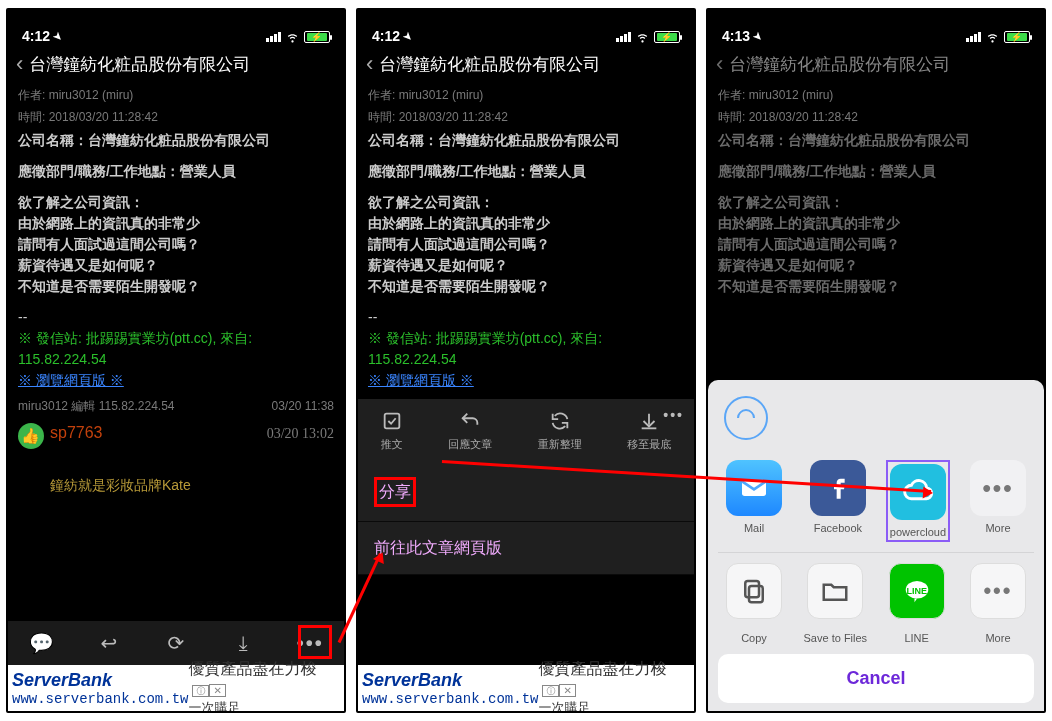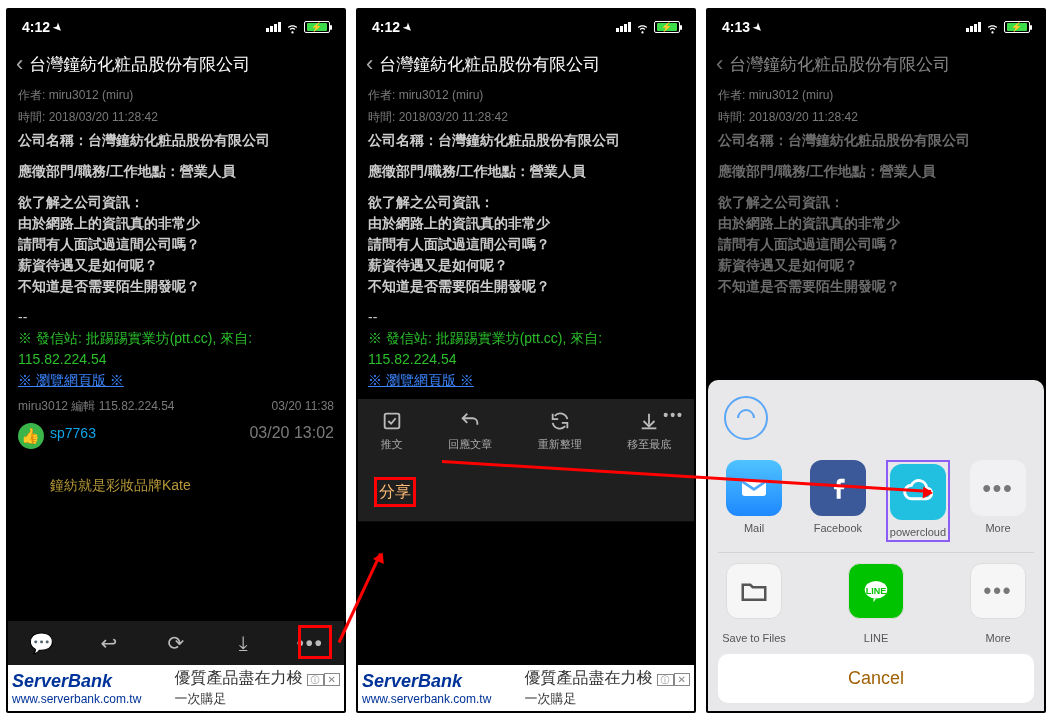--- a/index.html
+++ b/index.html
@@ -1,19 +1,19 @@
 <!DOCTYPE html>
 <html><head>
   <meta charset="utf-8">
   <style>
     * { box-sizing: border-box; margin: 0; padding: 0; }
     body { background: #fff; font-family: -apple-system, "Helvetica Neue", Arial, sans-serif; display: flex; justify-content: center; padding: 8px; }
     .phones { display: flex; gap: 10px; }
     .phone { width: 340px; height: 705px; background: #000; border: 2px solid #000; border-radius: 2px; overflow: hidden; display: flex; flex-direction: column; position: relative; }
-    .statusbar { height: 34px; background: #000; color: #fff; display: flex; align-items: center; justify-content: space-between; padding: 0 14px; font-size: 14px; font-weight: 600; gap: 20px; }
+    .statusbar { height: 34px; background: #000; color: #fff; display: flex; align-items: flex-end; justify-content: space-between; padding: 0 14px; font-size: 14px; font-weight: 600; gap: 20px; }
     .sb-left { display: flex; align-items: center; gap: 4px; }
     .sb-right { display: flex; align-items: center; gap: 4px; }
     .loc-arrow { font-size: 10px; transform: rotate(45deg); display:inline-block; }
     .bars { display: inline-flex; align-items: flex-end; gap: 1px; }
     .bars span { width: 3px; background: #fff; display: inline-block; }
     .bars span:nth-child(1){height:4px;} .bars span:nth-child(2){height:6px;} .bars span:nth-child(3){height:8px;} .bars span:nth-child(4){height:10px;}
     .wifi { width: 15px; height: 15px; }
     .battery { width: 26px; height: 12px; border: 1px solid #fff; border-radius: 2px; position: relative; display:inline-flex; align-items:center; justify-content:center; }
     .battery::after { content:""; width:2px; height:5px; background:#fff; position:absolute; right:-3px; top:3px; border-radius:1px; }
     .battery-fill { width: 20px; height: 8px; background: #3ddc4a; border-radius: 1px; }
@@ -27,46 +27,46 @@
     .content { flex: 1; background: #000; color: #ccc; padding: 2px 10px 0 10px; font-size: 14px; line-height: 1.5; overflow: hidden; }
     .meta { color: #7a7a7a; font-size: 12px; margin-bottom: 4px; }
     .body-text { margin-top: 4px; }
     .body-text p { margin-bottom: 10px; font-weight: bold; }
     .sig { margin-top: 6px; }
     .sig .green { color: #2bbf2b; }
     .sig .blue { color: #3a85ff; text-decoration: underline; }
     .edit-line { color: #7a7a7a; font-size: 12px; display:flex; justify-content:space-between; margin-top:6px; }
     .reply { display:flex; align-items:flex-start; margin-top:6px; }
     .thumb { width:26px; height:26px; border-radius:50%; background:#3bb54a; display:flex; align-items:center; justify-content:center; color:#fff; font-size:15px; margin-right:6px; margin-top:2px; }
-    .reply .rname { color:#0ea5e9; font-size:14px; }
+    .reply .rname { color:#c2410c; font-size:16px; }
     .reply .rmsg { color:#b89a38; font-size:14px;margin-top:30px; }
-    .reply .rtime { color:#7a7a7a; font-size:16px; margin-left:auto; }
+    .reply .rtime { color:#7a7a7a; font-size:14px; margin-left:auto;font-family:Liberation Serif, serif; }
     .reply-row { display:flex; align-items:center; width:100%; }
 
     .bottombar { height: 44px; background: #1a1a1a; display: flex; align-items: center; justify-content: space-around; color: #bbb; font-size: 20px; }
     .bottombar .icn { width:40px; text-align:center; }
     .dots { letter-spacing: 2px; font-weight:bold; }
     .more-box { position:absolute; border:3px solid #f00; width:34px; height:34px; right:12px; bottom:52px; }
 
     .ad { height: 46px; background: #fff; display:flex; align-items:center; justify-content:space-between; padding:0 4px; }
     .ad-logo { font-weight:bold; font-style:italic; font-size:18px; color:#003399; }
-    .ad-sub { font-size:12px; color:#003399; }
+    .ad-sub { font-size:14px; color:#003399;font-family:Liberation Mono, monospace; }
     .ad-text { font-size:16px; color:#333; }
     .ad-smalltext { font-size:13px; color:#333; }
     .ad-x { border:1px solid #888; color:#888; font-size:10px; padding:0 3px; }
     .ad-tag { font-size:9px; border:1px solid #888; color:#888; padding:0 3px; margin-left:4px; }
 
     
     .action-row { height:64px; background:#1f1f1f; display:flex; align-items:center; justify-content:space-around; margin: 8px -10px 0 -10px; padding:6px 0; position:relative; }
     .action-row .ai { display:flex; flex-direction:column; align-items:center; color:#bbb; font-size:11px; gap:4px; }
     .action-row .ai svg { width:22px; height:22px; }
     .action-row .ai .txt { color:#aaa; }
     .action-row .more-dots { position:absolute; right:10px; top:6px; color:#bbb; font-weight:bold; letter-spacing:2px; }
     .menu-list { background:#1f1f1f; margin: 0 -10px; }
-    .menu-list .mi { padding:14px 16px; color:#fdba74; font-size:16px; border-bottom:1px solid #0a0a0a; }
+    .menu-list .mi { padding:14px 16px; color:#f0abfc; font-size:16px; border-bottom:1px solid #0a0a0a; }
     .share-box { border:3px solid #f00; display:inline-block; padding:0 2px; }
 
     
     .sheet-dim .content, .sheet-dim .titlebar, .sheet-dim .statusbar { opacity:1; }
     .dimmed { color:#6b6b6b !important; }
     .sheet { position:absolute; left:0; right:0; bottom:0; background:#e8e8ea; border-radius:10px 10px 0 0; padding:12px 10px 8px 10px; }
     .airdrop { display:flex; gap:10px; padding:4px 6px 14px 6px; }
     .airdrop-icon { width:44px; height:44px; border:2px solid #5aa6f7; border-radius:50%; display:flex; align-items:center; justify-content:center; }
     .airdrop-icon .inner { width:18px; height:18px; border:2px solid #5aa6f7; border-bottom-color:transparent; border-left-color:transparent; border-radius:50%; transform:rotate(-45deg); position:relative; }
     .airdrop-text { font-size:11px; color:#6b6b6b; line-height:1.3; }
@@ -78,21 +78,21 @@
     .share-icon.fb { background:#3b5998; }
     .share-icon.power { background:#21bfe0; }
     .share-icon.more { background:#f1f1f3; color:#777; font-size:24px; font-weight:bold; letter-spacing:2px; }
     .share-icon svg { width:32px; height:32px; }
     .power-box { border:2px solid #8b5cf6; padding:2px; display:flex; flex-direction:column; align-items:center; gap:6px; font-size:11px; color:#555; }
     .action-row2 { display:flex; justify-content:space-between; padding:10px 0 0 0; border-top:1px solid #d4d4d6; }
     .act-item { width:72px; display:flex; flex-direction:column; align-items:center; gap:13px; font-size:11px; color:#555; }
     .act-icon { width:56px; height:56px; border-radius:12px; background:#f6f6f7; border:1px solid #ddd; display:flex; align-items:center; justify-content:center; }
     .act-icon svg { width:30px; height:30px; }
     .act-icon.line { background:#00c300; }
-    .cancel { margin-top:10px; background:#fff; border-radius:10px; text-align:center; padding:14px 0; color:#a16207; font-size:18px; font-weight:400; }
+    .cancel { margin-top:10px; background:#fff; border-radius:10px; text-align:center; padding:14px 0; color:#6d28d9; font-size:18px; font-weight:700; }
 
     .arrow-line { position:absolute; border-top:3px solid #f00; transform-origin:left center; }
     .arrow-line::after { content:""; position:absolute; right:-2px; top:-6px; border-left:10px solid #f00; border-top:6px solid transparent; border-bottom:6px solid transparent; }
     .container { position:relative; }
   </style>
 </head>
 <body>
 
 <div class="container">
 <div class="phones">
@@ -252,20 +252,21 @@
               <svg viewBox="0 0 24 24" fill="none" stroke="#bbb" stroke-width="2">
                 <path d="M12 4v12"></path>
                 <path d="M6 12l6 6 6-6"></path>
                 <path d="M4 20h16"></path>
               </svg>
               <span class="txt">移至最底</span>
             </div>
     </div>
     <div class="menu-list">
       <div class="mi"><span class="share-box">分享</span></div>
+      <div class="mi">前往此文章網頁版</div>
 
     </div>
   </div>
   <div class="ad">
     <div>
       <div><span class="ad-logo">ServerBank</span></div>
       <div class="ad-sub">www.serverbank.com.tw</div>
     </div>
     <div>
       <span class="ad-text">優質產品盡在力梭</span><span class="ad-tag">ⓘ</span><span class="ad-x">✕</span><br>
@@ -349,20 +350,29 @@
       </div>
       <div class="share-item">
         <div class="share-icon more">•••</div>
         <span>More</span>
       </div>
     </div>
     <div class="action-row2">
       <div class="act-item">
         <div class="act-icon">
                 <svg viewBox="0 0 24 24" fill="none" stroke="#555" stroke-width="2">
+                  <rect x="8" y="8" width="11" height="13" rx="2"></rect>
+                  <rect x="5" y="4" width="11" height="13" rx="2"></rect>
+                </svg>
+              </div>
+        <span>Copy</span>
+      </div>
+      <div class="act-item">
+        <div class="act-icon">
+                <svg viewBox="0 0 24 24" fill="none" stroke="#555" stroke-width="2">
                   <path d="M3 7h6l2 2h10v10H3z"></path>
                 </svg>
               </div>
         <span>Save to Files</span>
       </div>
       <div class="act-item">
         <div class="act-icon line">
                 <svg viewBox="0 0 24 24" fill="#fff">
                   <ellipse cx="12" cy="11" rx="9" ry="7"></ellipse>
                   <path d="M12 18l-2 3v-3"></path>

